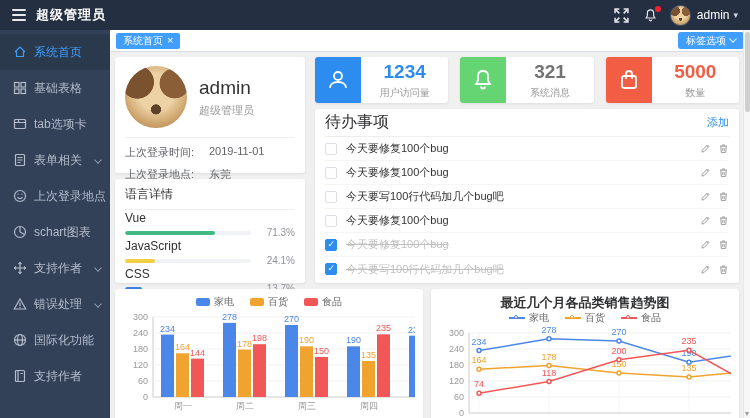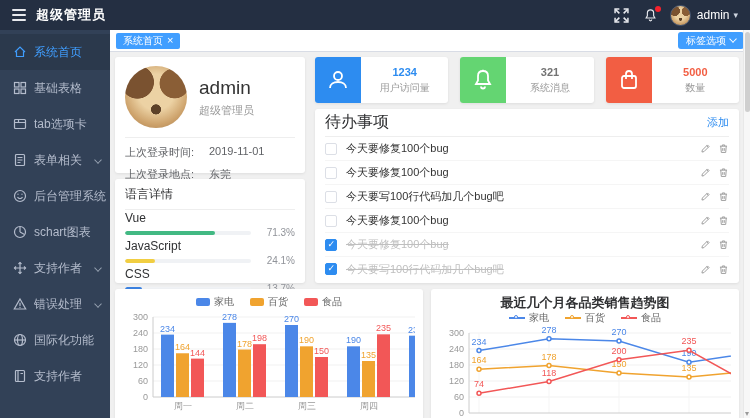--- a/index.html
+++ b/index.html
@@ -77,21 +77,21 @@
   .lang-track { flex:1; height:4px; background:#f0f2f5; border-radius:2px; overflow:hidden; }
   .lang-fill { height:100%; border-radius:2px; }
   .lang-pct { width:32px; text-align:right; font-size:10px; color:#909399; flex:none; }
 
   
   .stats-row { display:flex; gap:12px; }
   .stat-card { flex:1; height:46px; display:flex; overflow:hidden; }
   .stat-icon-box { width:46px; height:46px; flex:none; display:flex; align-items:center; justify-content:center; }
   .stat-icon-box svg { width:24px; height:24px; }
   .stat-text { flex:1; display:flex; flex-direction:column; align-items:center; justify-content:center; }
-  .stat-value { font-size:11px; font-weight:bold; }
+  .stat-value { font-size:19px; font-weight:bold; }
   .stat-label { font-size:10px; color:#999; margin-top:3px; }
 
   
   .todo-card { margin-top:6px; height:174px; padding:0 10px; }
   .todo-header { height:28px; display:flex; align-items:center; justify-content:space-between; border-bottom:1px solid #eee; }
   .todo-title { font-size:16px; color:#303133; }
   .todo-add { font-size:11px; color:#2d8cf0; cursor:pointer; }
   .todo-row { height:24px; display:flex; align-items:center; border-bottom:1px solid #f5f5f5; }
   .todo-row:last-child { border-bottom:none; }
   .checkbox { width:12px; height:12px; border:1px solid #dcdfe6; border-radius:2px; background:#fff;
@@ -184,21 +184,21 @@
           </svg>
         <span>表单相关</span>
         <span class="menu-chevron"></span>
       </li>
       <li class="menu-item">
         <svg class="mi-icon" viewBox="0 0 14 14" fill="none" stroke="currentColor" stroke-width="1.2">
             <circle cx="7" cy="7" r="5.5"></circle>
             <path d="M4.5 8.2c.7 1 1.5 1.5 2.5 1.5s1.8-.5 2.5-1.5"></path>
             <path d="M5 5.2v.1M9 5.2v.1" stroke-linecap="round"></path>
           </svg>
-        <span>后台管理系统</span>
+        <span>上次登录地点</span>
       </li>
       <li class="menu-item">
         <svg class="mi-icon" viewBox="0 0 14 14" fill="none" stroke="currentColor" stroke-width="1.2">
             <circle cx="7" cy="7" r="5.5"></circle>
             <path d="M7 7V1.5M7 7l4.5 2.5"></path>
           </svg>
         <span>schart图表</span>
       </li>
       <li class="menu-item">
         <svg class="mi-icon" viewBox="0 0 14 14" fill="none" stroke="currentColor" stroke-width="1.2">

